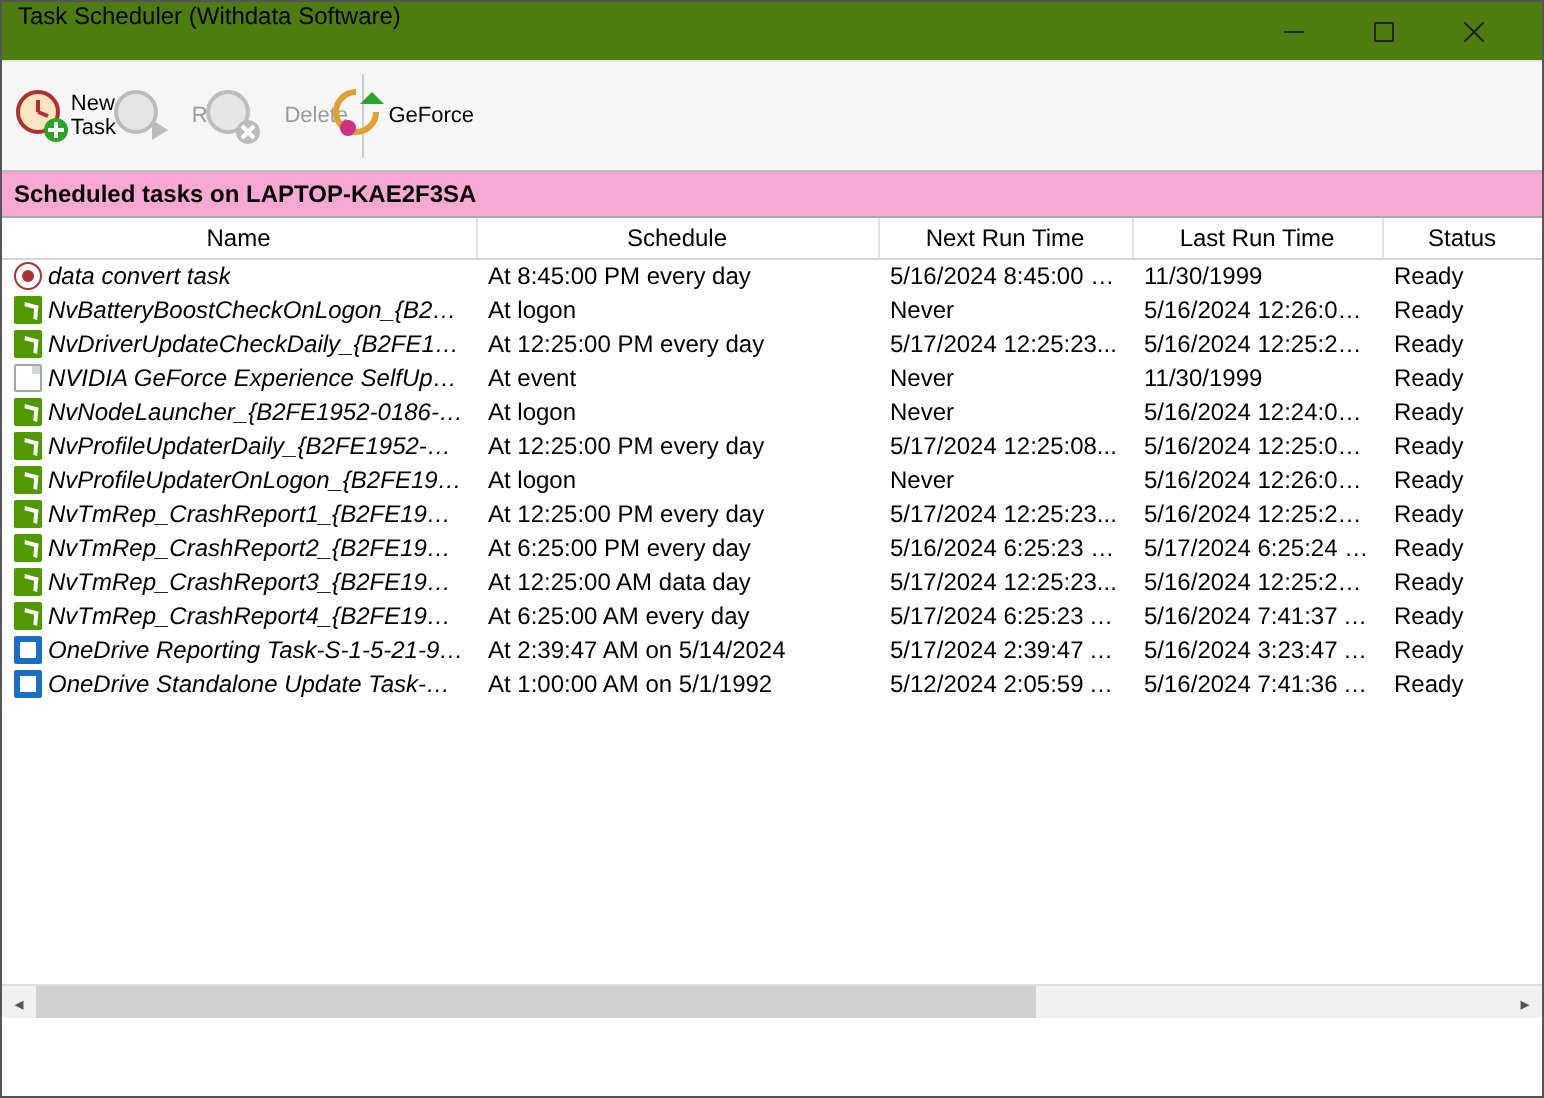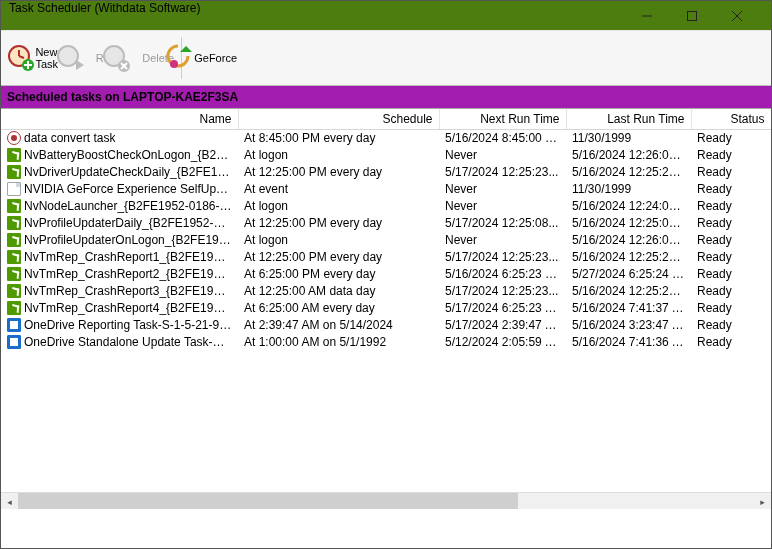--- a/index.html
+++ b/index.html
@@ -6,26 +6,26 @@
   body { font-family: "Segoe UI", Tahoma, sans-serif; font-size: 12px; background: #fff; width: 772px; height: 549px; border: 1px solid #555; overflow: hidden; }
   .titlebar { height: 30px; display: flex; align-items: flex-start; padding: 0 12px 0 8px; background: #4d7c0f; border-bottom: 1px solid #e6e6e6; }
   .titlebar-title { flex: 1; font-size: 12px; }
   .win-btn { width: 45px; height: 29px; display: flex; align-items: center; justify-content: center; color: #222; }
   .toolbar { display: flex; gap: 0; padding: 2px 4px; border-bottom: 1px solid #bbb; background: #f6f6f6; }
   .tool-btn { display: flex; align-items: center; justify-content: flex-end; width: 58px; height: 50px; padding: 2px 4px; border: 1px solid transparent; border-radius: 2px; font-size: 11px; }
   .tool-btn.enabled { color: #000; }
   .tool-btn.disabled { color: #9a9a9a; gap: 12px; }
   .tool-sep { width: 1px; background: #ccc; margin: 4px 2px; }
   .tool-icon { width: 28px; height: 28px; margin-bottom: 1px; display:flex; align-items:center; justify-content:center; }
-  .infobar { background: #a21caf; font-weight: 600; padding: 4px 6px; border-bottom: 1px solid #aaa; font-size: 12px; }
+  .infobar { background: #f9a8d4; font-weight: 600; padding: 4px 6px; border-bottom: 1px solid #aaa; font-size: 12px; }
   .table-wrap { height: 400px; overflow: hidden; position: relative; }
   table { width: 100%; border-collapse: collapse; table-layout: fixed; }
-  thead th { text-align: right; font-weight: 400; font-size: 12px; padding: 3px 6px; background: #fff; border-right: 1px solid #e4e4e4; border-bottom: 1px solid #d6d6d6; white-space: nowrap; overflow: hidden; }
+  thead th { text-align: center; font-weight: 400; font-size: 12px; padding: 3px 6px; background: #fff; border-right: 1px solid #e4e4e4; border-bottom: 1px solid #d6d6d6; white-space: nowrap; overflow: hidden; }
   tbody td { padding: 1px 6px; font-size: 12px; white-space: nowrap; overflow: hidden; text-overflow: ellipsis; vertical-align: middle; height: 17px; }
-  .cell-name { display: flex; align-items: flex-start; gap: 3px; overflow:hidden; }
+  .cell-name { display: flex; align-items: flex-start; gap: 3px; overflow:hidden;font-style:italic; }
   .row-icon { width: 14px; height: 14px; flex-shrink: 0; display:inline-flex; align-items:center; justify-content:center; }
   .row-icon.nvidia { background: #4f9a00; border-radius: 1px; }
   .row-icon.nvidia::after { content:""; display:block; width:5px; height:5px; border:2px solid #fff; border-left:none; border-bottom:none; transform: rotate(15deg) skewX(10deg); margin-left:2px; }
   .row-icon.doc { background: #fff; border: 1px solid #9aa; border-radius:1px; position:relative; }
   .row-icon.doc::after { content:""; position:absolute; right:0; top:0; width:4px; height:4px; background:#cfd8dc; }
   .row-icon.one { background: #1a6ec9; border-radius:1px; position: relative; border:1px solid #1a6ec9; }
   .row-icon.one::after { content:""; position:absolute; left:2px; top:2px; width:8px; height:8px; background:#fff; }
   .row-icon.generic { border:1px solid #a33; border-radius:7px; position:relative; }
   .row-icon.generic::after { content:""; position:absolute; left:3px; top:3px; width:6px; height:6px; background:#a33; border-radius:3px; }
   .hscroll { position:absolute; bottom:0; left:0; right:0; height:17px; background:#f0f0f0; border-top:1px solid #ddd; display:flex; }
@@ -223,21 +223,21 @@
         </tr>
         <tr>
           <td>
             <div class="cell-name">
               <span class="row-icon nvidia"></span>
               <span class="name-txt">NvTmRep_CrashReport2_{B2FE1952-018...</span>
             </div>
           </td>
           <td>At 6:25:00 PM every day</td>
           <td>5/16/2024 6:25:23 PM</td>
-          <td>5/27/2024 6:25:24 PM</td>
+          <td>5/17/2024 6:25:24 PM</td>
           <td>Ready</td>
         </tr>
         <tr>
           <td>
             <div class="cell-name">
               <span class="row-icon nvidia"></span>
               <span class="name-txt">NvTmRep_CrashReport3_{B2FE1952-018...</span>
             </div>
           </td>
           <td>At 12:25:00 AM data day</td>

